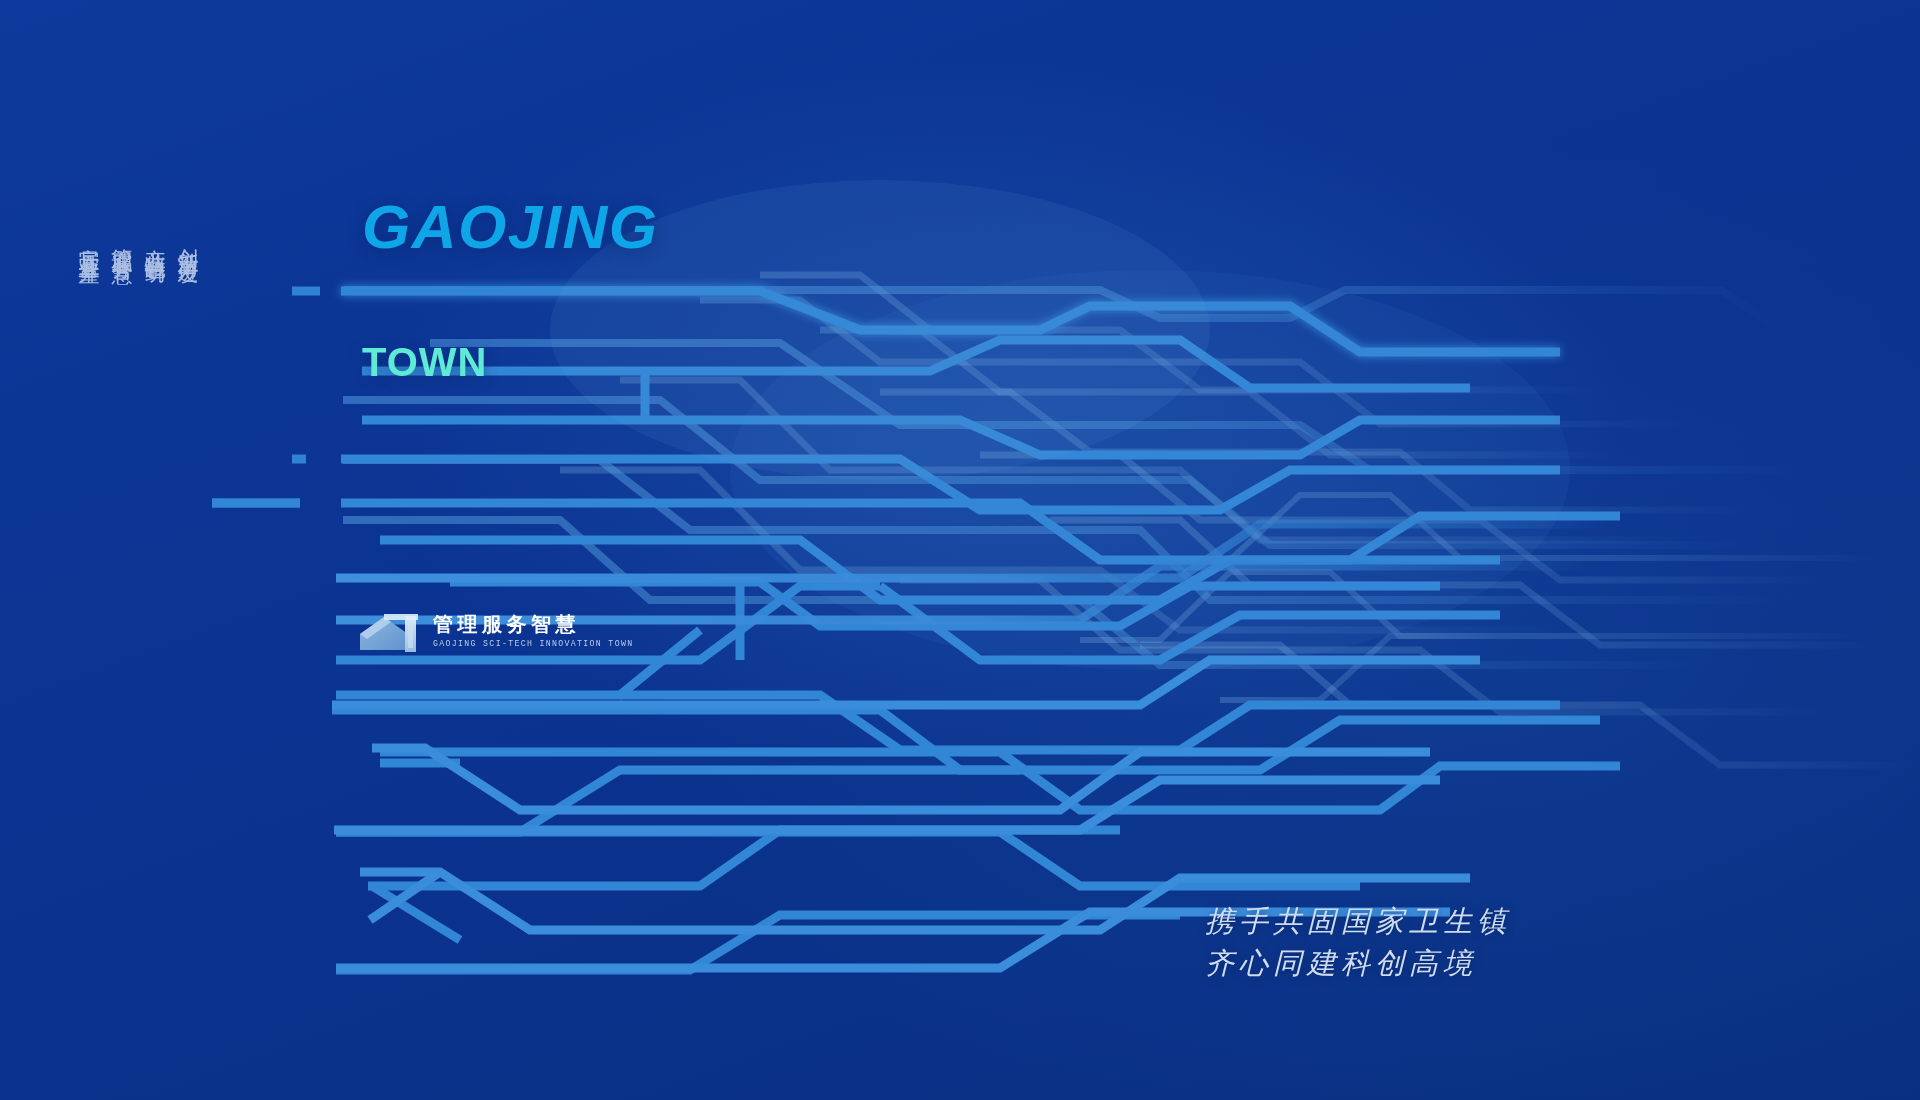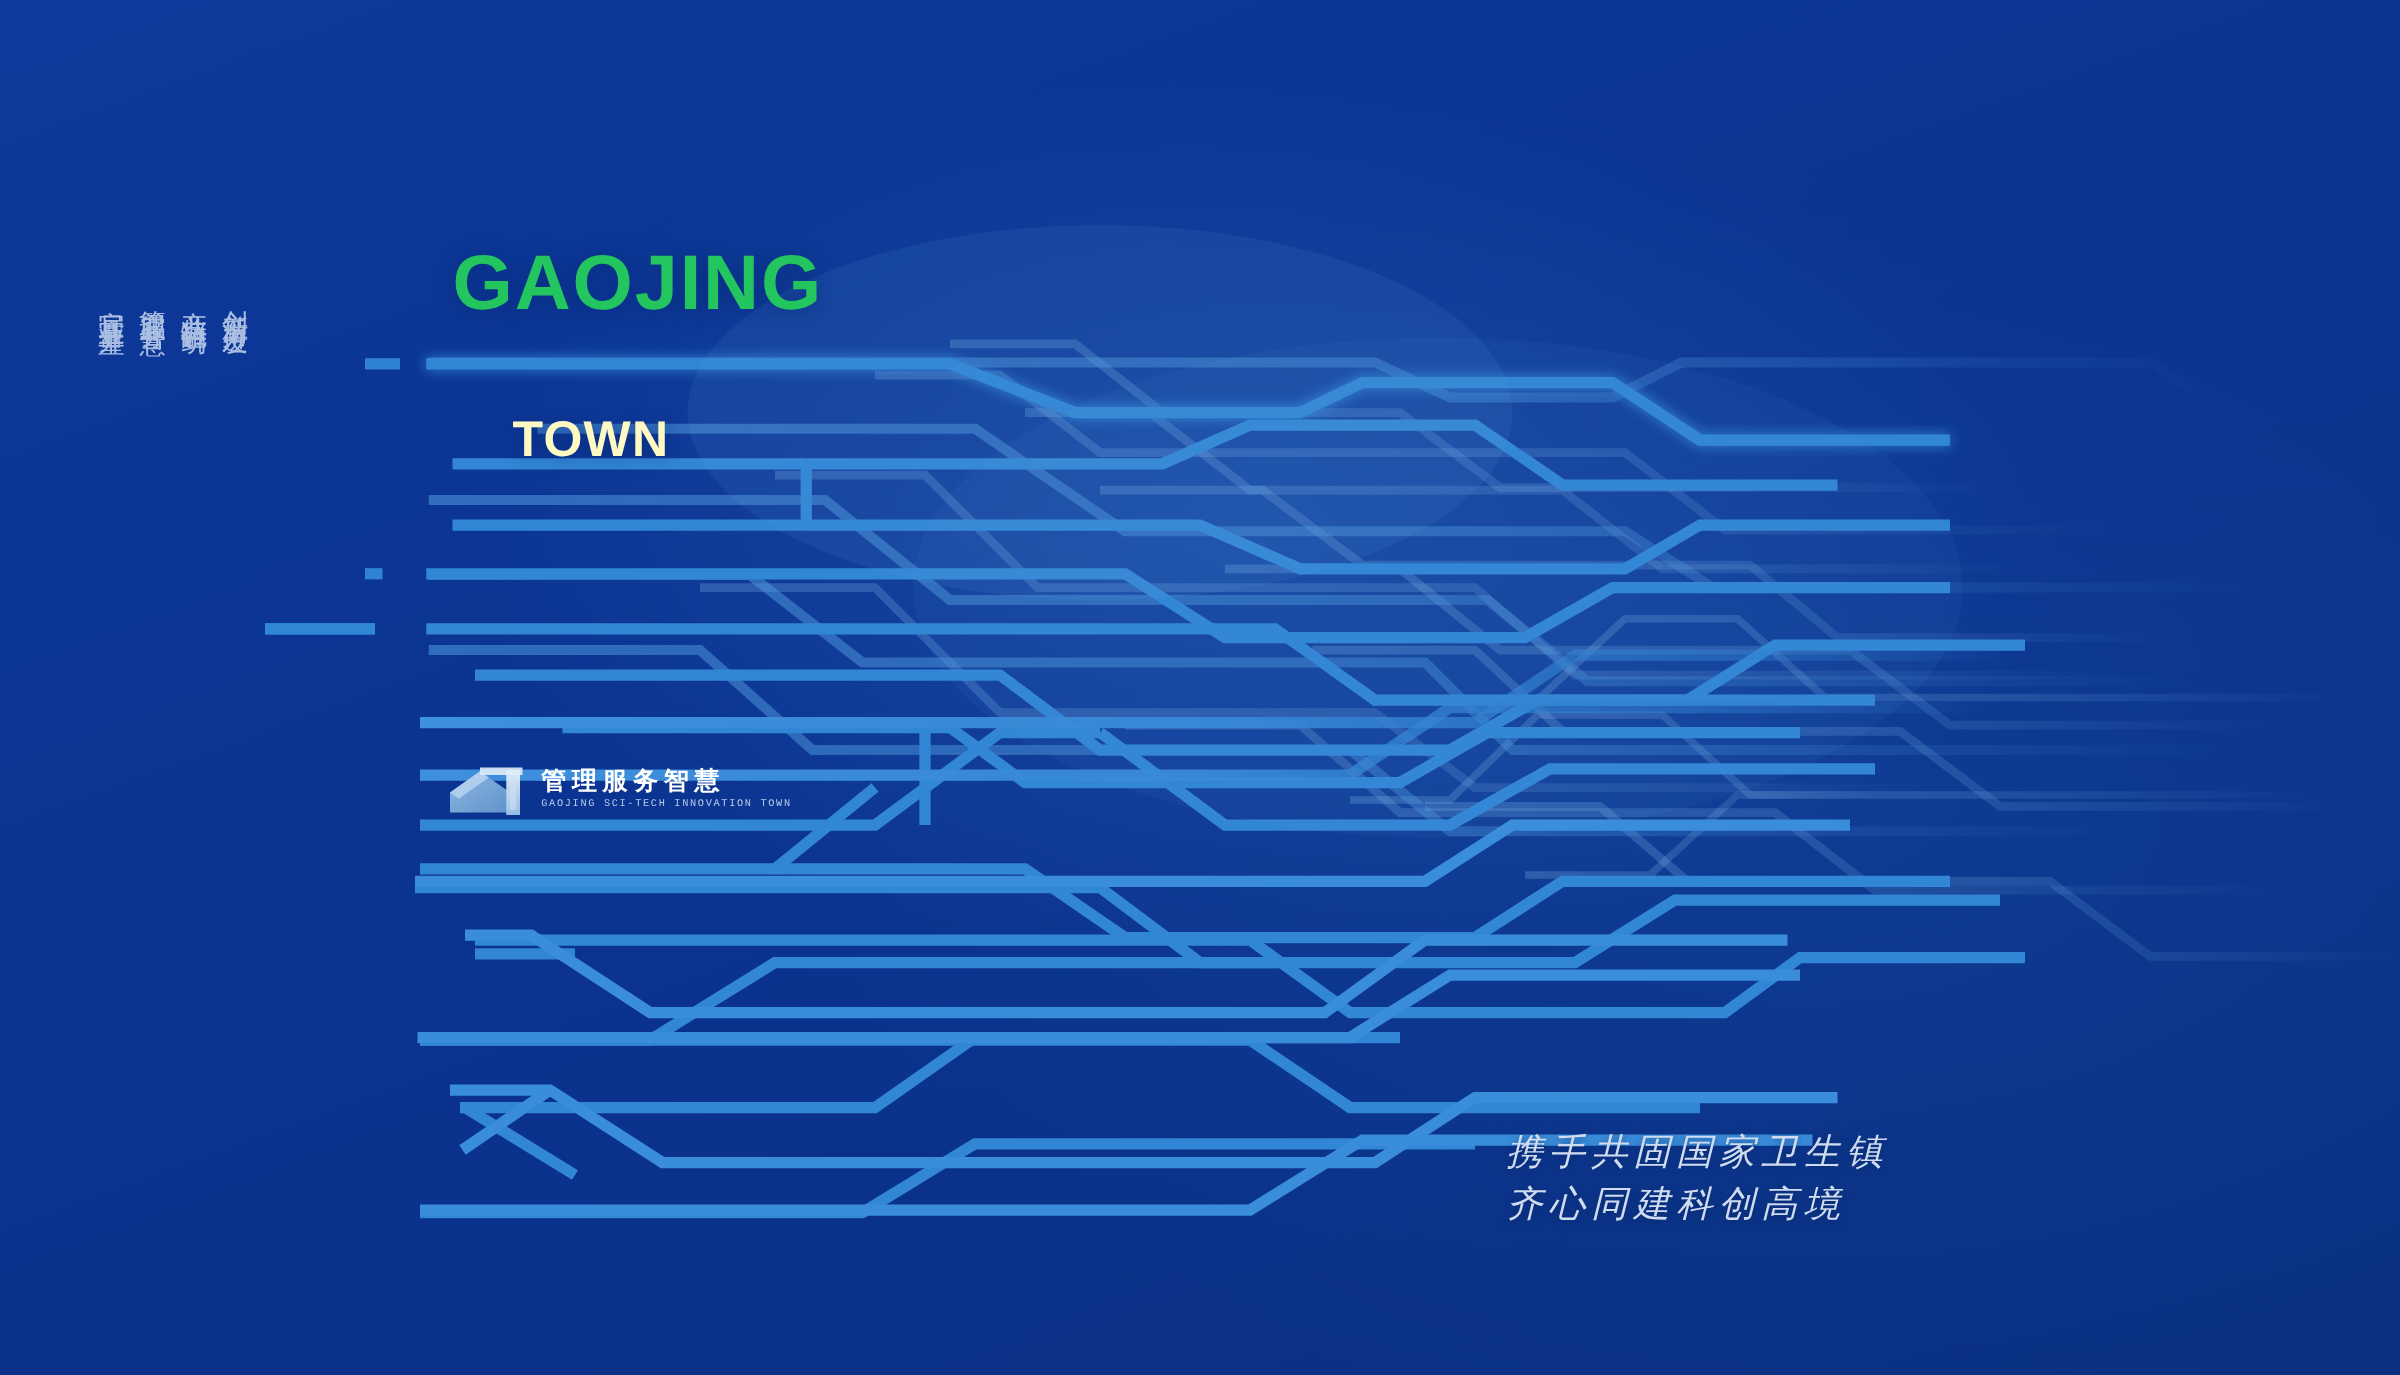--- a/index.html
+++ b/index.html
@@ -20,34 +20,34 @@
       linear-gradient(160deg,#0d3a9c 0%,#0b3391 45%,#093080 100%);
   }
 
   
   .circuits{position:absolute;inset:0;}
   .circuits svg{position:absolute;top:0;left:0;}
 
   
   .headline{
     position:absolute;left:362px;top:62px;
-    color:#22c55e;
+    color:#0ea5e9;
     font-weight:bold;
     font-size:62px;
     line-height:66px;
     letter-spacing:1.5px;
     text-shadow:0 2px 16px rgba(0,30,90,.45);
     white-space:pre;
+    font-style:italic;
   }
   .headline .l{display:block;}
   .town{
-    position:absolute;left:362px;top:330px;
-    color:#fef9c3;font-weight:bold;font-size:40px;letter-spacing:1px;
+    position:absolute;left:362px;top:340px;
+    color:#5eead4;font-weight:bold;font-size:40px;letter-spacing:1px;
     text-shadow:0 2px 14px rgba(0,30,90,.45);
-    margin-left:48px;
   }
 
   
   .vslogan{
     position:absolute;left:78px;top:232px;
     display:flex;flex-direction:row-reverse;gap:11px;
   }
   .vslogan .col{
     writing-mode:vertical-rl;
     text-orientation:upright;

